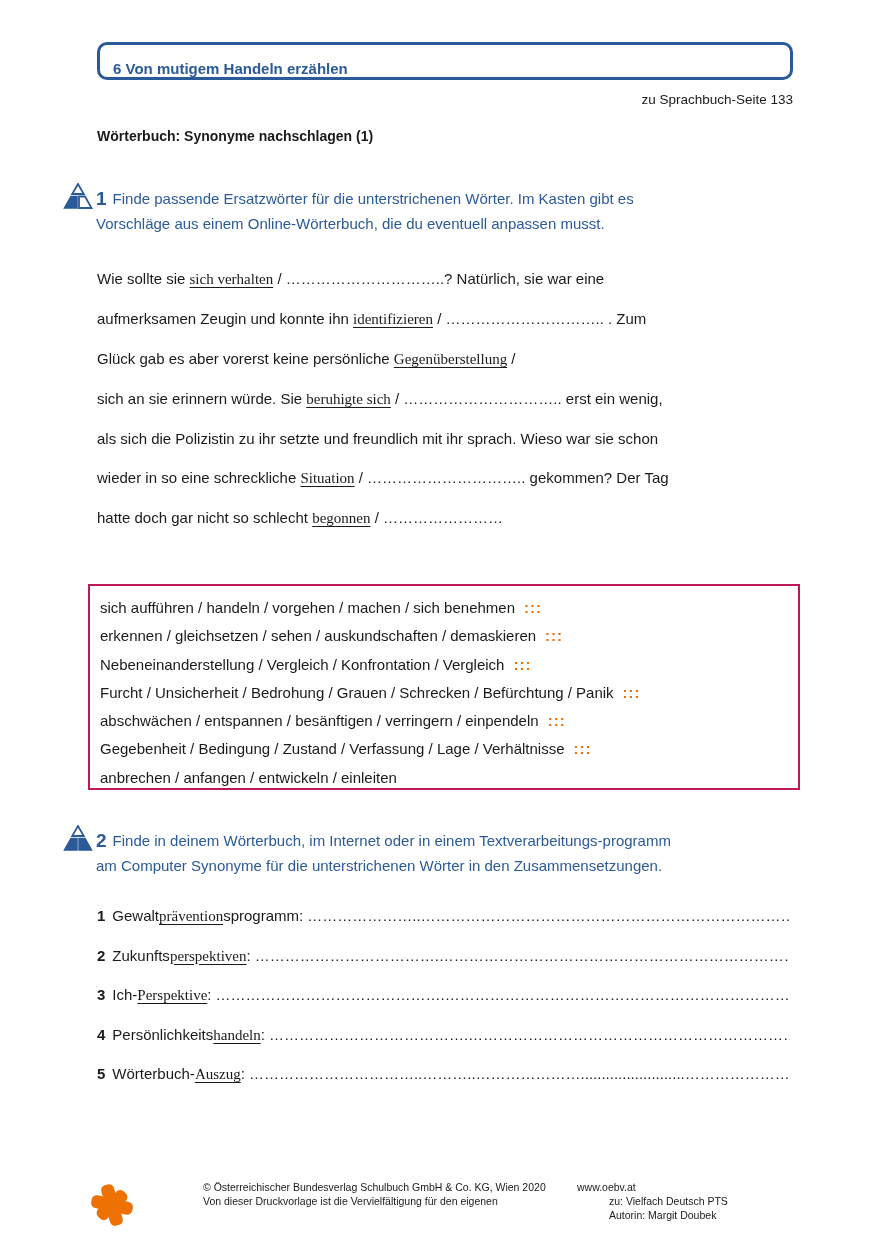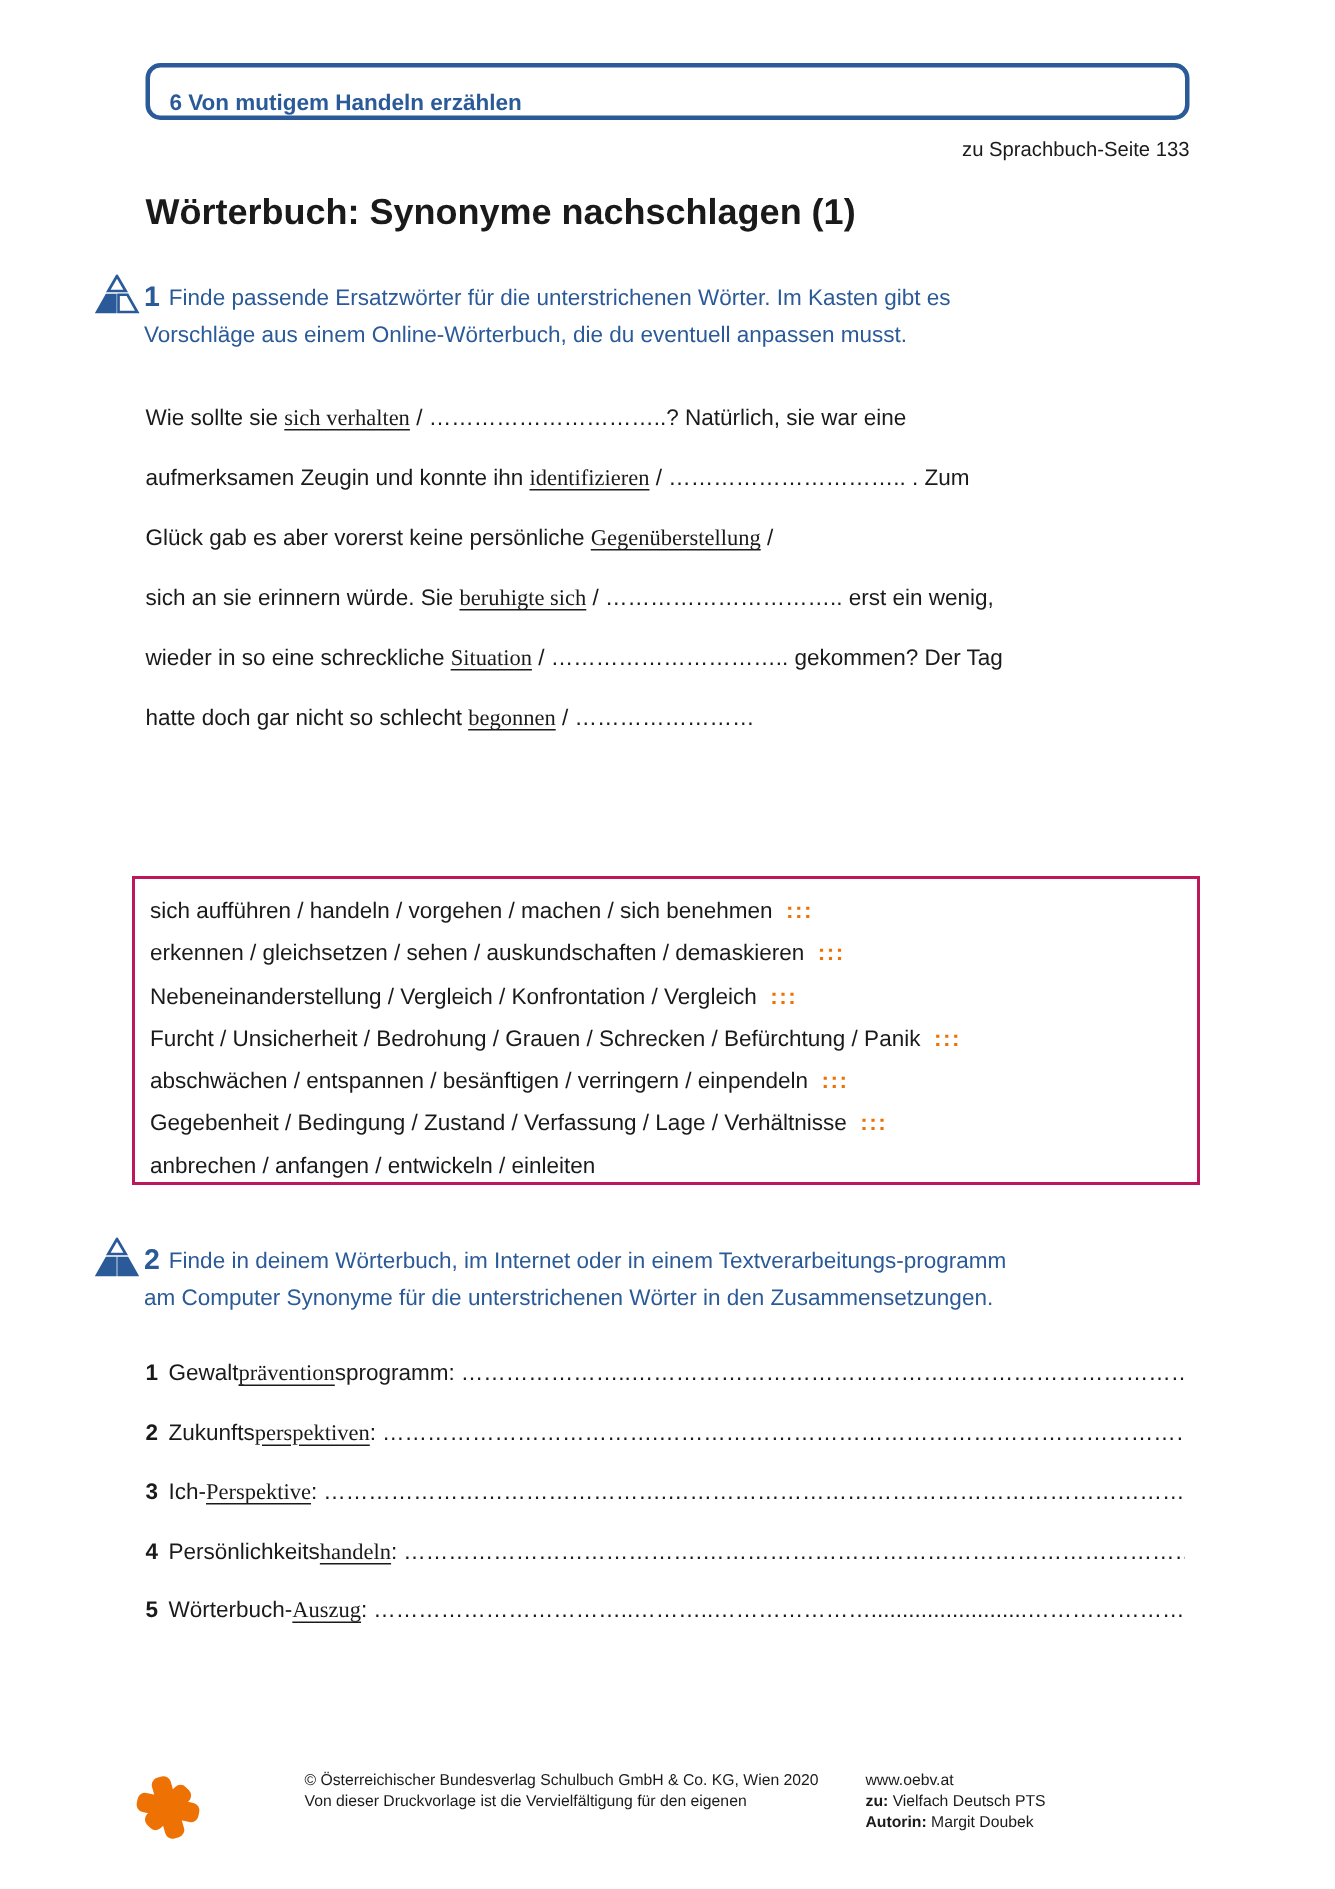--- a/index.html
+++ b/index.html
@@ -12,21 +12,21 @@
   .header-box {
     position:absolute; left:97px; top:42px; width:696px; height:38px;
     border:3px solid #2B5A99; border-radius:10px; box-sizing:border-box;
     display:flex; align-items:flex-end; padding-left:13px;
   }
   .header-box .hdr-text { color:#2B5A99; font-weight:bold; font-size:15px; }
   .page-ref {
     position:absolute; top:92px; right:97px; font-size:13.5px;
   }
   .page-title {
-    position:absolute; left:97px; top:128px; font-size:24px; font-weight:bold;
+    position:absolute; left:97px; top:128px; font-size:14px; font-weight:bold;
   }
   .ex-icon { position:absolute; width:36px; height:30px; }
   .ex1-icon { left:60px; top:183px; }
   .ex2-icon { left:60px; top:825px; }
   .ex-text {
     position:absolute; left:96px; width:712px;
     color:#2B5A99; font-size:15px; line-height:24.5px;
   }
   .ex1-text { top:187px; }
   .ex2-text { top:829px; }
@@ -54,21 +54,21 @@
   .syn-item .dots { flex:1; overflow:hidden; margin-left:4px; }
   .footer-logo { position:absolute; left:88px; top:1177px; width:48px; height:58px; }
   .footer-center {
     position:absolute; left:203px; top:1181px; width:372px;
     font-size:10.5px; line-height:13.8px;
   }
   .footer-right {
     position:absolute; left:577px; top:1181px;
     font-size:10.5px; line-height:13.8px;
   }
-  .b { font-weight:bold; }
+  .b { font-weight:normal;margin-left:32px; }
 </style>
 </head>
 <body>
 
 <div class="header-box">
   <span class="hdr-text">6 Von mutigem Handeln erzählen</span>
 </div>
 
 <div class="page-ref">zu Sprachbuch-Seite 133</div>
 
@@ -82,20 +82,21 @@
 
 <div class="ex-text ex1-text">
   <span class="ex-num">1</span><span>Finde passende Ersatzwörter für die unterstrichenen Wörter. Im Kasten gibt es<br>Vorschläge aus einem Online-Wörterbuch, die du eventuell anpassen musst.</span>
 </div>
 
 <div class="paragraph">
     <div><span>Wie sollte sie </span><span class="u">sich verhalten</span><span> / …………………………..? Natürlich, sie war eine</span></div>
     <div><span>aufmerksamen Zeugin und konnte ihn </span><span class="u">identifizieren</span><span> / ………………………….. . Zum</span></div>
     <div><span>Glück gab es aber vorerst keine persönliche </span><span class="u">Gegenüberstellung</span><span> /</span></div>
     <div><span>sich an sie erinnern würde. Sie </span><span class="u">beruhigte sich</span><span> / ………………………….. erst ein wenig,</span></div>
+    <div><span>als sich die Polizistin zu ihr setzte und freundlich mit ihr sprach. Wieso war sie schon</span></div>
     <div><span>wieder in so eine schreckliche </span><span class="u">Situation</span><span> / ………………………….. gekommen? Der Tag</span></div>
     <div><span>hatte doch gar nicht so schlecht </span><span class="u">begonnen</span><span> / ……………………</span></div>
   </div>
 
 <div class="suggestion-box">
     <div><span>sich aufführen / handeln / vorgehen / machen / sich benehmen</span><span class="marker">:::</span></div>
     <div><span>erkennen / gleichsetzen / sehen / auskundschaften / demaskieren</span><span class="marker">:::</span></div>
     <div><span>Nebeneinanderstellung / Vergleich / Konfrontation / Vergleich</span><span class="marker">:::</span></div>
     <div><span>Furcht / Unsicherheit / Bedrohung / Grauen / Schrecken / Befürchtung / Panik</span><span class="marker">:::</span></div>
     <div><span>abschwächen / entspannen / besänftigen / verringern / einpendeln</span><span class="marker">:::</span></div>

